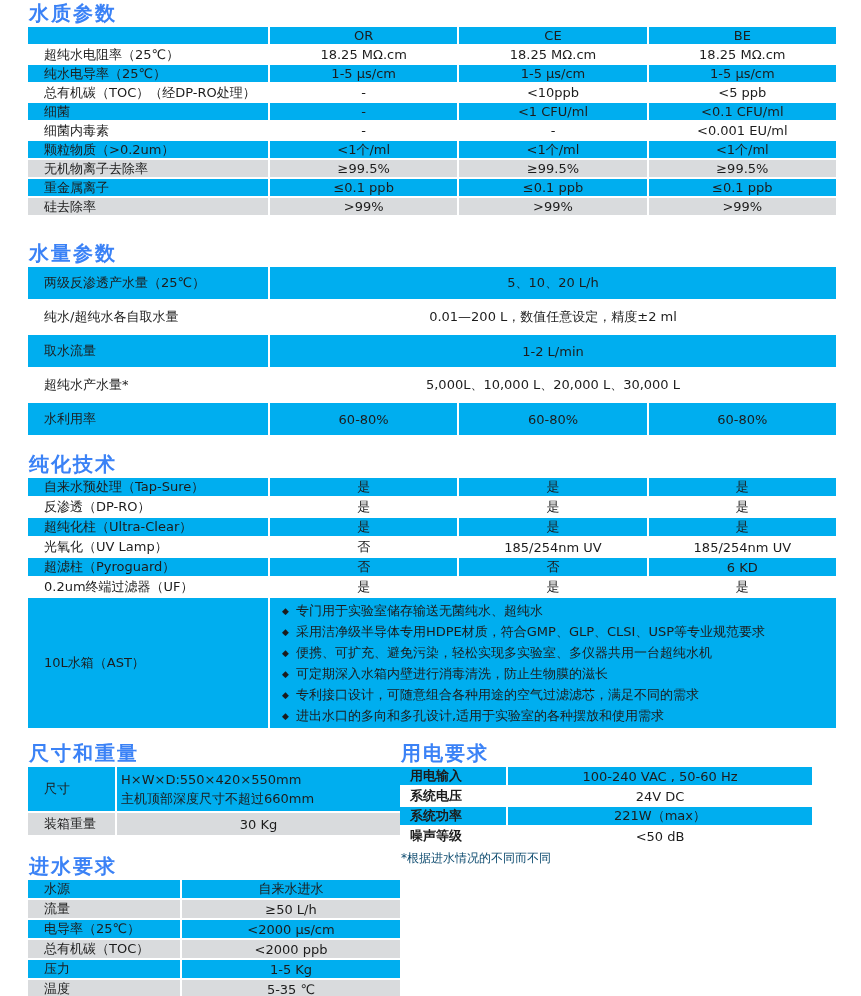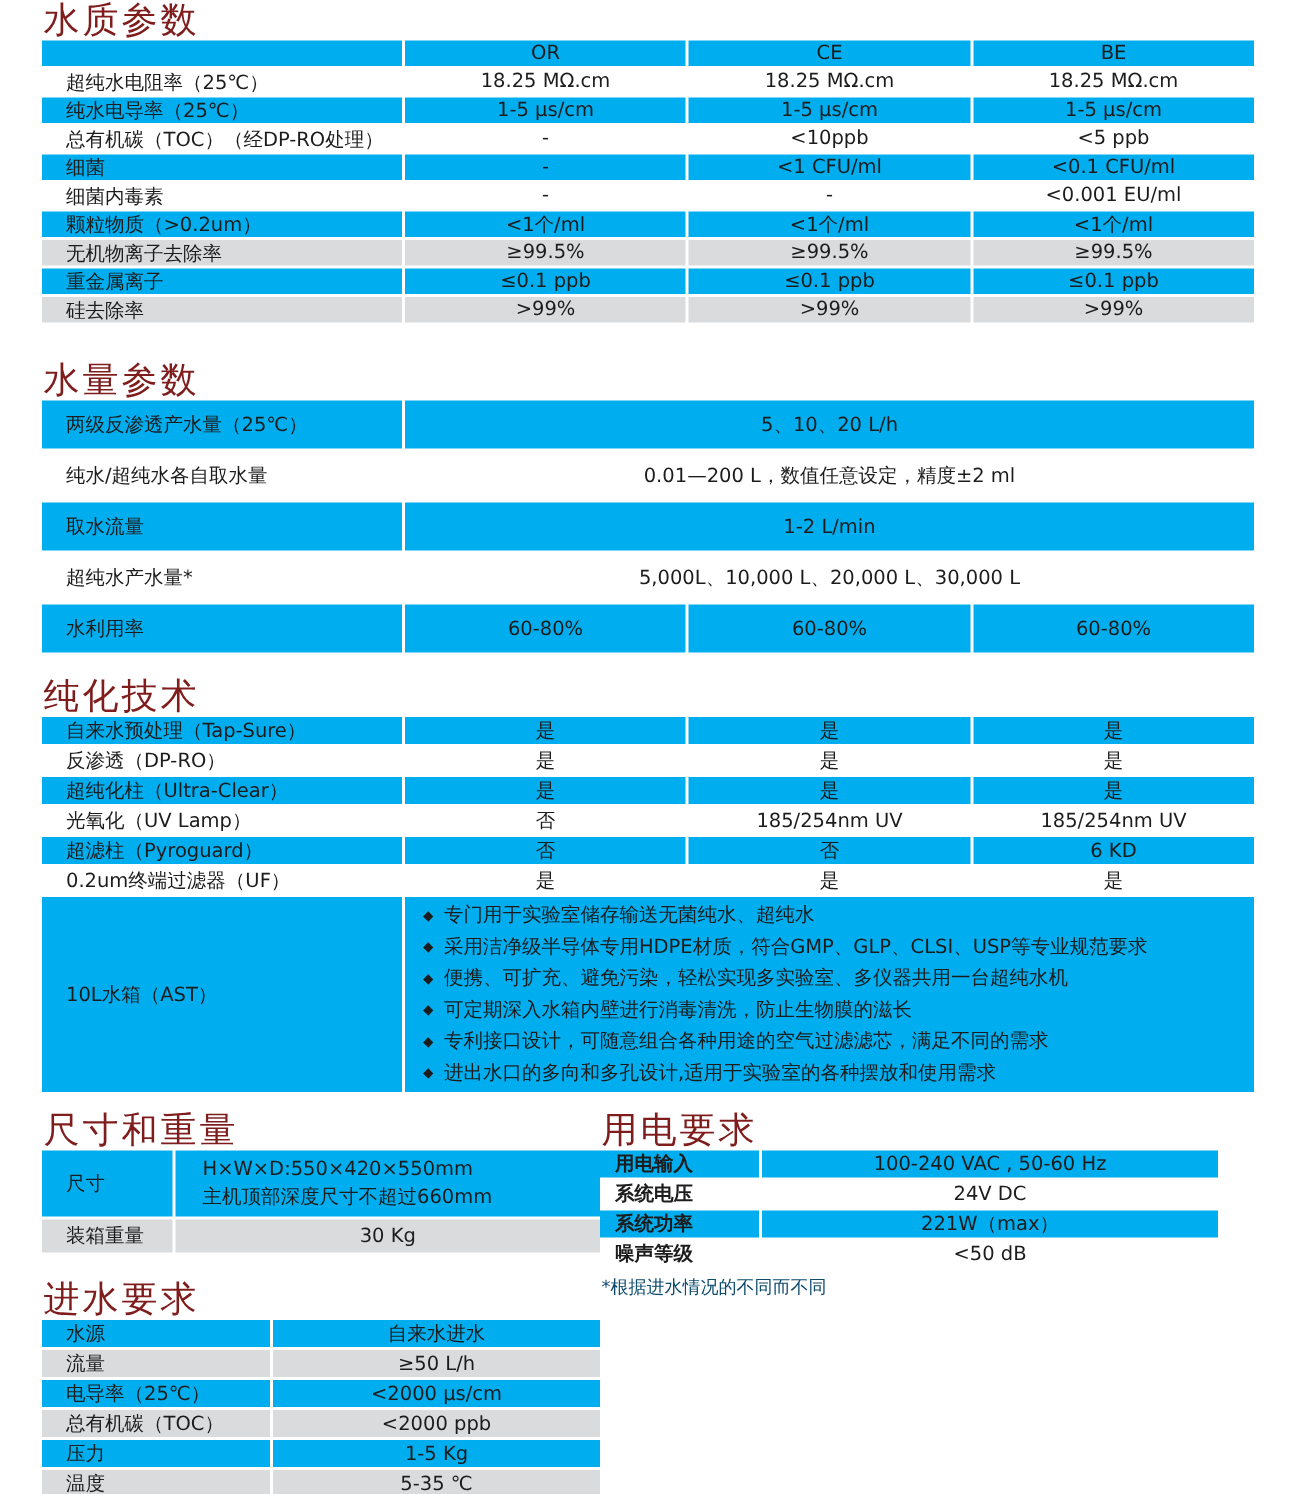--- a/index.html
+++ b/index.html
@@ -4,21 +4,21 @@
 <style>
   html,body{margin:0;padding:0;}
   body{
     width:861px;height:996px;background:#ffffff;
     font-family:"DejaVu Sans","Liberation Sans",sans-serif;
     color:#1c1c1c;overflow:hidden;
   }
   .page{box-sizing:border-box;padding:2px 0 0 28px;}
 
   .sec-title{
-    color:#7f1d1d;font-size:24px;font-weight:400;line-height:22px;
+    color:#3b82f6;font-size:20px;font-weight:700;line-height:22px;
     margin:0 0 3px 1px;letter-spacing:2px;
   }
 
   .grid{display:flex;flex-direction:column;gap:2px;}
   .row{display:flex;gap:2px;}
   .cell{
     font-size:13px;display:flex;align-items:center;justify-content:center;
     box-sizing:border-box;white-space:nowrap;
   }
   .bg-cyan>.cell{background:#00AEEF;}
@@ -44,21 +44,21 @@
   
   .cols{display:flex;margin-top:14px;height:96px;}
   .leftcol{width:372px;flex:0 0 auto;}
   .rightcol{width:412px;flex:0 0 auto;}
 
   .t-dim{width:372px;}
   .t-dim .label{width:87px;flex:0 0 auto;}
   .t-dim .row{height:22px;}
   .t-dim .row.multiline{height:44px;}
   .lines{flex-direction:column;justify-content:center;align-items:center;}
-  .lines.left{align-items:flex-start;padding-left:18px;}
+  .lines.left{align-items:flex-start;padding-left:4px;}
   .line{line-height:19px;}
 
   .t-pow{width:412px;}
   .t-pow .label{width:106px;flex:0 0 auto;padding-left:10px;font-weight:bold;}
   .t-pow .row{height:18px;}
   .footnote{font-size:12px;margin:5px 0 0 1px;color:#0c4a6e;}
 
   
   .sec-feed{margin-top:17px;}
   .t-feed{width:372px;}

